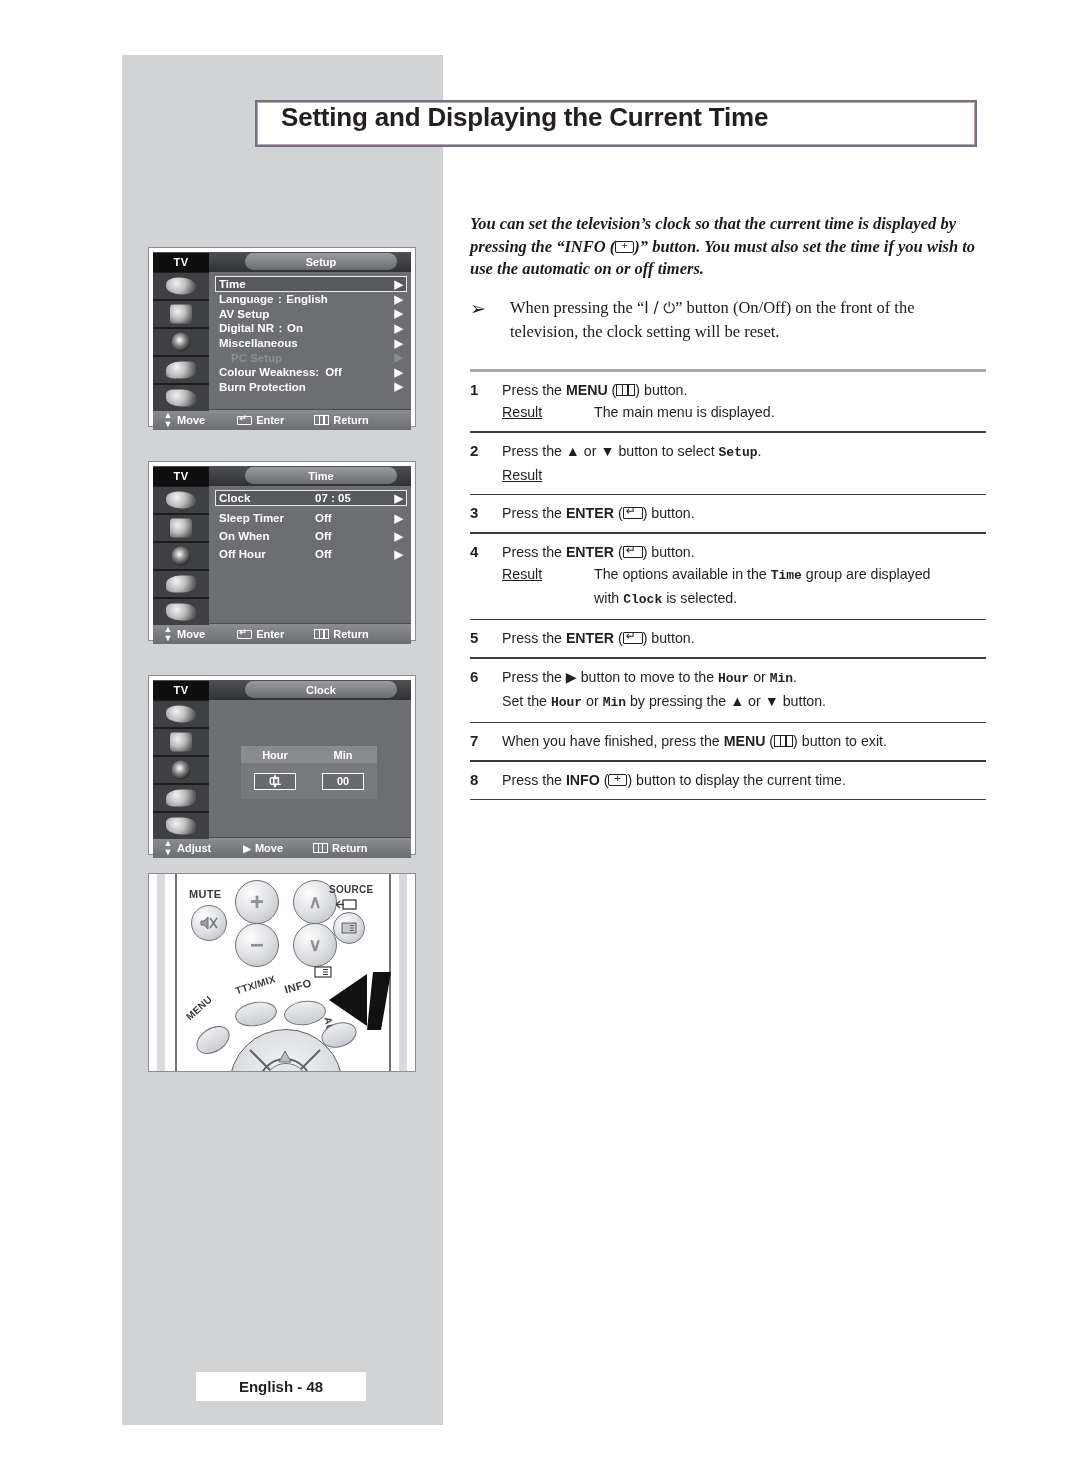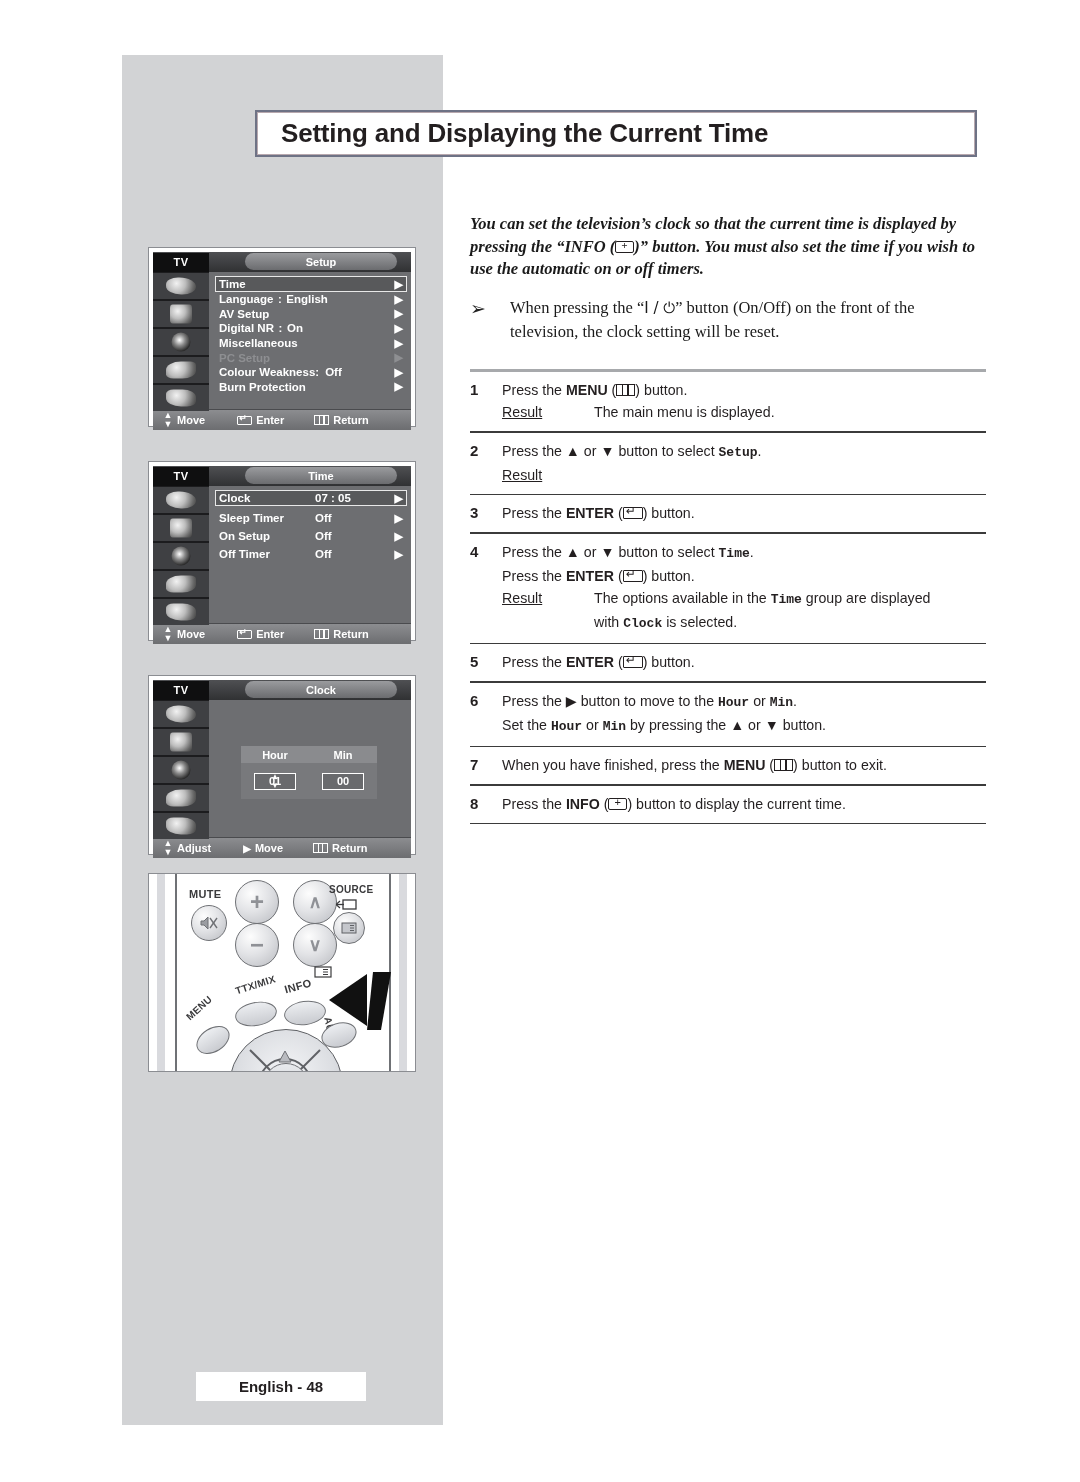--- a/index.html
+++ b/index.html
@@ -21,29 +21,29 @@
     left: 122px;
     top: 55px;
     width: 321px;
     height: 1370px;
     background: #d2d3d5;
   }
 
   .title-box {
     position: absolute;
     left: 255px;
-    top: 110px;
+    top: 100px;
     width: 722px;
     height: 47px;
     background: #ffffff;
     border: 2px solid #6e7285;
     box-sizing: border-box;
     box-shadow: 0 0 0 1px #b8a8ae inset;
     display: flex;
-    align-items: center;
+    align-items: flex-start;
   }
   .title-box .title-text {
     margin-left: 24px;
     font-size: 26px;
     font-weight: bold;
     color: #231f20;
     letter-spacing: -0.2px;
   }
 
   
@@ -295,21 +295,21 @@
   .osd-row.selected {
     border: 1.5px solid #e8e8e8;
     background: #58595b;
     margin-left: -4px;
     margin-right: -4px;
     padding-left: 3px;
     padding-right: 3px;
     height: 16px;
     box-sizing: border-box;
   }
-  .osd-row.dim { color: #8e8f92; }
+  .osd-row.dim { color: #8e8f92; margin-left: 12px; }
   .osd-row .lab { flex: 0 0 auto; }
   .osd-row .sep { width: 13px; text-align: center; }
   .osd-row .val { flex: 1; }
   .osd-row .arr {
     margin-left: auto;
     font-size: 11px;
     line-height: 1;
   }
   .osd-row.dim .arr { color: #8e8f92; }
 
@@ -565,21 +565,20 @@
     <div class="body">
       <div class="line"><span>Press the </span><span class="b">ENTER</span> (<span class="g-enter"></span><span>) button.</span></div>
     </div>
   </div>
 
   <div class="rule-thin"></div>
 
   <div class="step">
     <div class="num">4</div>
     <div class="body">
-      <div class="line"><span>Press the ▲ or ▼ button to select </span><span class="mono">Time</span><span>.</span></div>
       <div class="line"><span>Press the </span><span class="b">ENTER</span> (<span class="g-enter"></span><span>) button.</span></div>
       <div class="result-row">
         <div class="rlabel">Result</div>
         <div class="rtext">
           <span>The options available in the </span><span class="mono">Time</span><span> group are displayed</span><br>
           <span>with </span><span class="mono">Clock</span><span> is selected.</span>
         </div>
       </div>
     </div>
   </div>
@@ -735,26 +734,26 @@
           <span class="lab" style="flex:0 0 96px">Clock</span>
           <span class="val">07 : 05</span>
           <span class="arr">▶</span>
         </div>
         <div class="osd-row" style="height:18px">
           <span class="lab" style="flex:0 0 96px">Sleep Timer</span>
           <span class="val">Off</span>
           <span class="arr">▶</span>
         </div>
         <div class="osd-row" style="height:18px">
-          <span class="lab" style="flex:0 0 96px">On Setup</span>
+          <span class="lab" style="flex:0 0 96px">On When</span>
           <span class="val">Off</span>
           <span class="arr">▶</span>
         </div>
         <div class="osd-row" style="height:18px">
-          <span class="lab" style="flex:0 0 96px">Off Timer</span>
+          <span class="lab" style="flex:0 0 96px">Off Hour</span>
           <span class="val">Off</span>
           <span class="arr">▶</span>
         </div>
       </div>
     </div>
     <div class="osd-foot">
       <div class="cell c1">
         <span class="ico-ud">▲<br>▼</span>
         <span>Move</span>
       </div>

